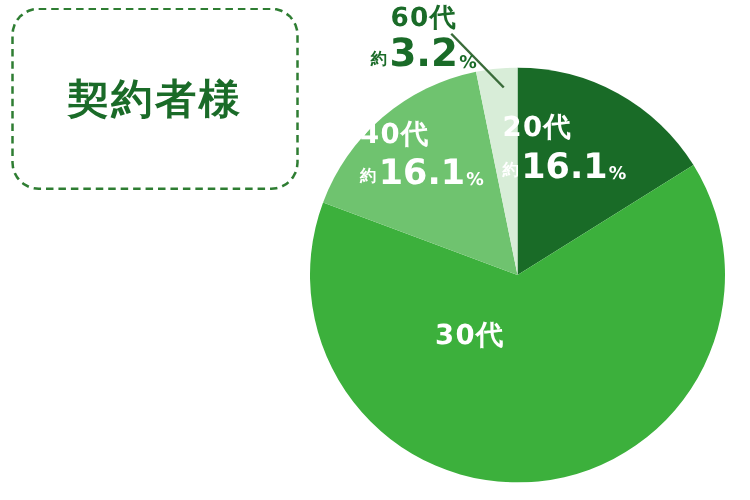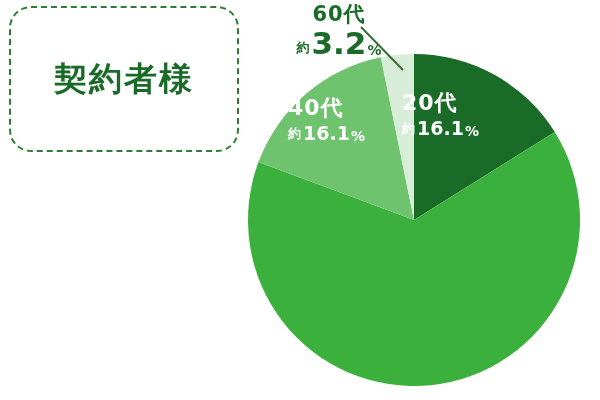--- a/index.html
+++ b/index.html
@@ -82,21 +82,21 @@
     font-weight: bold;
     letter-spacing: 0px;
   }
   .lbl-approx {
     font-size: 13px;
     font-weight: bold;
     vertical-align: 2px;
     margin-right: 2px;
   }
   .lbl-num {
-    font-size: 19px;
+    font-size: 28px;
     font-weight: bold;
   }
   .lbl-pct {
     font-size: 14px;
     font-weight: bold;
     vertical-align: -1px;
     margin-left: 1px;
   }
 
   .on-dark { color: #ffffff; }
@@ -153,20 +153,21 @@
   </svg>
 
   <div class="slice-label on-dark" id="label-20">
     <span class="lbl-age">20代</span>
     <span class="lbl-value">
       <span class="lbl-approx">約</span><span class="lbl-num">16.1</span><span class="lbl-pct">%</span>
     </span>
   </div>
 
   <div class="slice-label on-dark" id="label-30">
+    <span class="lbl-age">30代</span>
   </div>
 
   <div class="slice-label on-dark" id="label-40">
     <span class="lbl-age">40代</span>
     <span class="lbl-value">
       <span class="lbl-approx">約</span><span class="lbl-num">16.1</span><span class="lbl-pct">%</span>
     </span>
   </div>
 
   <div class="slice-label on-outside" id="label-60">

